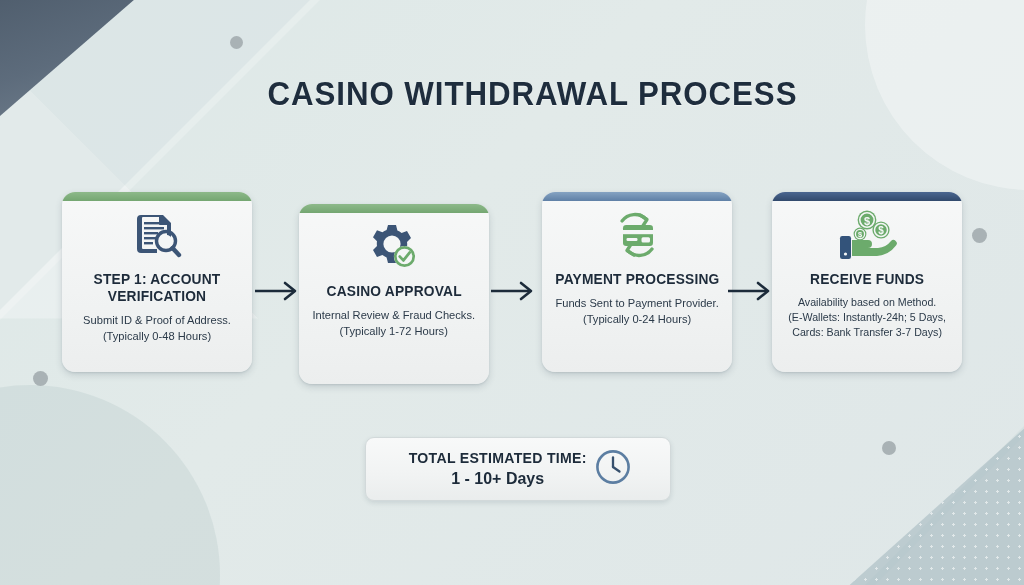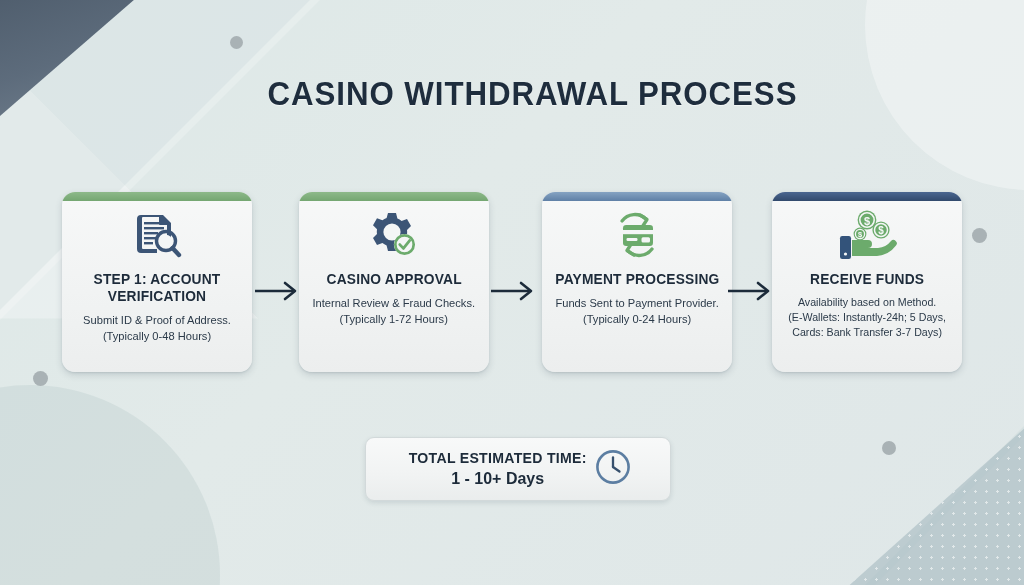--- a/index.html
+++ b/index.html
@@ -128,21 +128,21 @@
     height: 180px;
     border-radius: 13px;
     background: linear-gradient(180deg, #f7f8f8 0%, #f1f3f3 55%, #eceeee 100%);
     box-shadow: 0 3px 7px rgba(40,60,80,0.17), 0 1px 2px rgba(40,60,80,0.10);
     overflow: hidden;
     display: flex;
     flex-direction: column;
     align-items: center;
   }
   .card-0 { left: 0px;   width: 190px; }
-  .card-1 { left: 237px; width: 190px; }
+  .card-1 { left: 237px; width: 190px; margin-top: 12px; }
   .card-2 { left: 480px; width: 190px; }
   .card-3 { left: 710px; width: 190px; }
 
   .accent {
     position: absolute;
     top: 0; left: 0; right: 0;
     height: 9px;
     border-top-left-radius: 13px;
     border-top-right-radius: 13px;
   }

